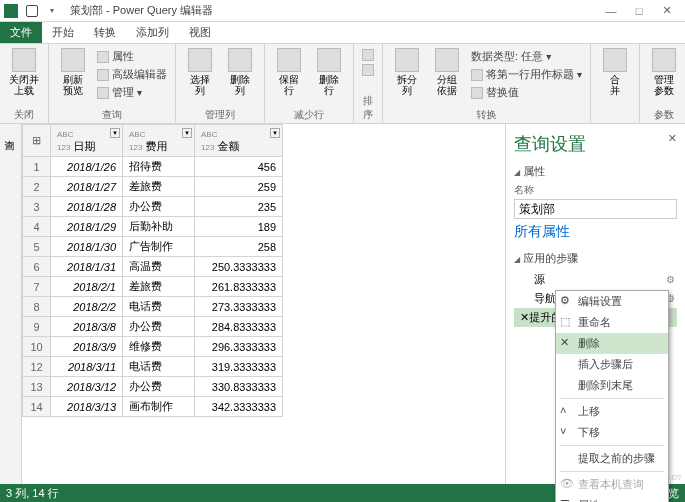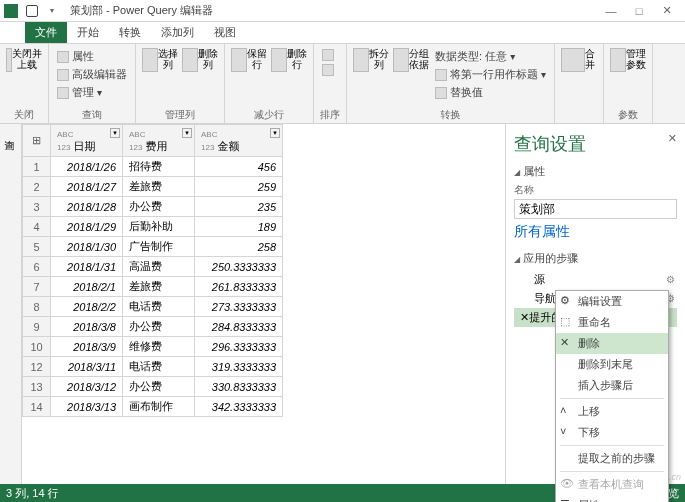--- a/index.html
+++ b/index.html
@@ -6,43 +6,43 @@
 body{background:#fff;width:685px;height:502px;overflow:hidden;position:relative;}
 .titlebar{height:22px;background:#fff;border-bottom:1px solid #d4d4d4;display:flex;align-items:center;padding:0 4px;}
 .titlebar .xl-icon{width:14px;height:14px;background:#217346;margin-right:4px;}
 .titlebar .qat-btn{width:16px;height:16px;display:flex;align-items:center;justify-content:center;margin:0 2px;cursor:pointer;}
 .titlebar .save-icon{width:12px;height:12px;border:1px solid #444;border-radius:2px;}
 .titlebar .drop{font-size:8px;color:#666;}
 .titlebar .title{flex:1;text-align:left;padding-left:8px;color:#444;}
 .titlebar .winbtn{width:28px;height:18px;display:flex;align-items:center;justify-content:center;cursor:pointer;color:#666;}
 .tabs{height:22px;background:#fff;display:flex;align-items:stretch;border-bottom:1px solid #d4d4d4;}
 .tab{padding:3px 10px;cursor:pointer;color:#444;}
-.tab.active{background:#217346;color:#fff;margin-left:25px;}
+.tab.active{background:#217346;color:#fff;}
 .ribbon{height:80px;background:#f3f3f3;border-bottom:1px solid #d4d4d4;display:flex;}
 .rgroup{border-right:1px solid #d4d4d4;padding:2px 6px 0 6px;display:flex;flex-direction:column;}
 .rgroup .gbody{flex:1;display:flex;align-items:flex-start;gap:4px;}
 .rgroup .glabel{text-align:center;color:#666;font-size:10px;padding:1px 0;}
-.bigbtn{display:flex;flex-direction:row;width:36px;cursor:pointer;padding-top:2px;}
+.bigbtn{display:flex;flex-direction:column;align-items:center;width:36px;cursor:pointer;padding-top:2px;}
 .bigbtn .ic{width:24px;height:24px;background:#ddd;margin-bottom:2px;border:1px solid #bbb;}
 .bigbtn .lbl{font-size:10px;text-align:center;line-height:11px;}
 .smbtns{display:flex;flex-direction:column;gap:1px;padding-top:2px;}
 .smbtn{display:flex;align-items:center;gap:3px;cursor:pointer;padding:1px 2px;font-size:10px;color:#444;white-space:nowrap;}
 .smbtn .sic{width:12px;height:12px;background:#ddd;border:1px solid #bbb;}
 .main{display:flex;height:360px;}
 .navcol{width:22px;background:#f3f3f3;border-right:1px solid #d4d4d4;padding-top:6px;}
 .navcol .q{writing-mode:vertical-rl;font-size:10px;color:#444;padding:2px;}
 .grid{flex:1;overflow:auto;background:#fff;}
 .grid table{border-collapse:collapse;width:auto;}
 .grid th,.grid td{border:1px solid #d4d4d4;padding:2px 6px;font-size:11px;height:18px;}
 .grid th{background:#f3f3f3;font-weight:normal;text-align:left;}
 .grid .rownum{background:#f3f3f3;text-align:center;width:28px;color:#666;}
 .grid .colhdr{position:relative;}
 .grid .typ{color:#888;font-size:8px;}
 .grid .ddn{position:absolute;right:2px;top:3px;width:10px;height:10px;border:1px solid #aaa;font-size:7px;text-align:center;line-height:8px;}
-.grid .numcell{text-align:right;font-style:italic;}
+.grid .numcell{text-align:right;}
 .grid .datecell{text-align:right;font-style:italic;}
 .settings{width:180px;border-left:1px solid #d4d4d4;background:#fff;padding:8px;position:relative;}
 .settings h2{font-size:18px;color:#217346;font-weight:normal;margin-bottom:8px;}
 .settings .closex{position:absolute;right:8px;top:8px;color:#666;cursor:pointer;}
 .settings .sect{margin-bottom:10px;}
 .settings .secthdr{color:#444;font-size:11px;margin-bottom:4px;}
 .settings .tri{color:#666;margin-right:3px;font-size:8px;}
 .settings .lbl{color:#666;font-size:10px;margin-bottom:2px;}
 .settings input{width:100%;border:1px solid #ccc;padding:2px 4px;font-size:12px;}
 .settings .link{color:#0066cc;font-size:14px;cursor:pointer;}
@@ -86,20 +86,25 @@
       <div class="bigbtn">
           <div class="ic"></div>
           <div class="lbl" style="white-space:pre;">关闭并
 上载</div>
         </div>
     </div>
     <div class="glabel">关闭</div>
   </div>
   <div class="rgroup">
     <div class="gbody">
+      <div class="bigbtn">
+          <div class="ic"></div>
+          <div class="lbl" style="white-space:pre;">刷新
+预览</div>
+        </div>
       <div class="smbtns">
         <div class="smbtn">
             <div class="sic"></div>
             <span>属性</span>
           </div>
         <div class="smbtn">
             <div class="sic"></div>
             <span>高级编辑器</span>
           </div>
         <div class="smbtn"><div class="sic"></div><span>管理</span> ▾</div>
@@ -321,22 +326,22 @@
           </div>
       </div>
     </div>
   </div>
 </div>
 
 <div class="ctxmenu">
   <div class="item"><span class="mic">⚙</span><span>编辑设置</span></div>
   <div class="item"><span class="mic">⬚</span><span>重命名</span></div>
   <div class="item hl"><span class="mic">✕</span><span>删除</span></div>
+  <div class="item"><span>插入步骤后</span></div>
   <div class="item"><span>删除到末尾</span></div>
-  <div class="item"><span>插入步骤后</span></div>
   <div class="sep"></div>
   <div class="item"><span class="mic">˄</span><span>上移</span></div>
   <div class="item"><span class="mic">˅</span><span>下移</span></div>
   <div class="sep"></div>
   <div class="item"><span>提取之前的步骤</span></div>
   <div class="sep"></div>
   <div class="item" style="color:#aaa;"><span class="mic">👁</span><span>查看本机查询</span></div>
   <div class="item"><span class="mic">☰</span><span>属性...</span></div>
 </div>
 

